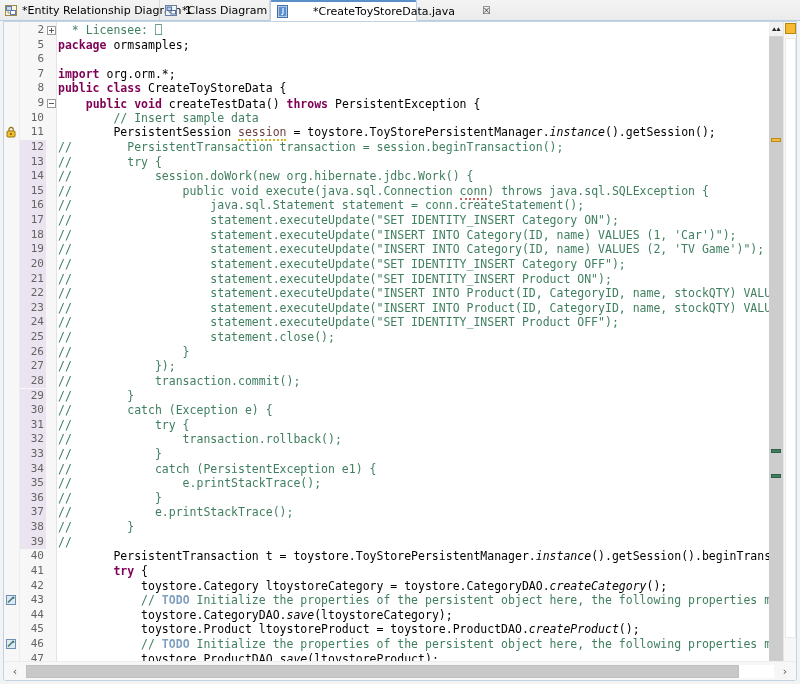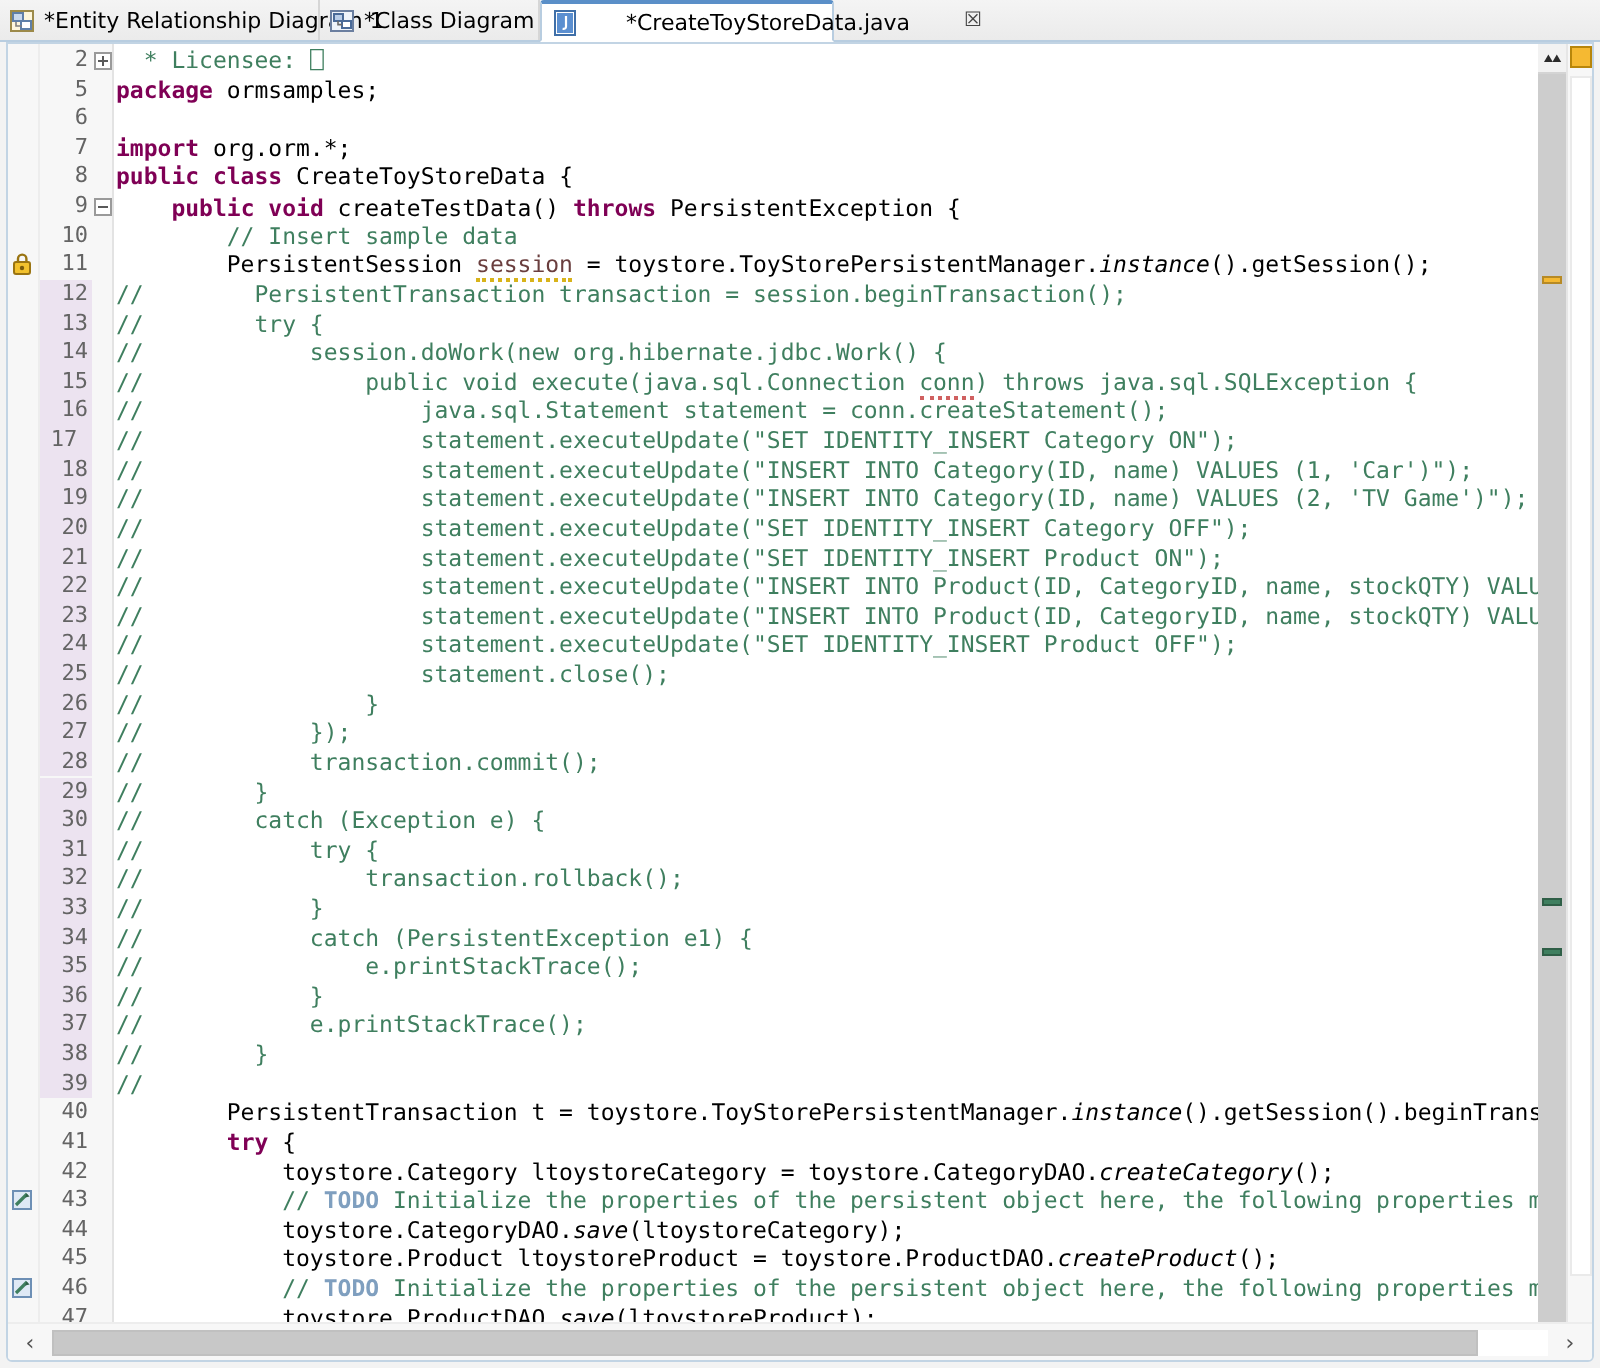--- a/index.html
+++ b/index.html
@@ -309,21 +309,21 @@
         <div class="num" style="top: 44.86px;">7</div>
         <div class="num" style="top: 59.48px;">8</div>
         <div class="num" style="top: 74.1px;">9</div>
         <div class="num" style="top: 88.72px;">10</div>
         <div class="num" style="top: 103.34px;">11</div>
         <div class="num commented" style="top: 117.96px;">12</div>
         <div class="num commented" style="top: 132.58px;">13</div>
         <div class="num commented" style="top: 147.2px;">14</div>
         <div class="num commented" style="top: 161.82px;">15</div>
         <div class="num commented" style="top: 176.44px;">16</div>
-        <div class="num commented" style="top: 191.06px; text-align: center;">17</div>
+        <div class="num commented" style="top: 191.06px;">17</div>
         <div class="num commented" style="top: 205.68px;">18</div>
         <div class="num commented" style="top: 220.3px;">19</div>
         <div class="num commented" style="top: 234.92px;">20</div>
         <div class="num commented" style="top: 249.54px;">21</div>
         <div class="num commented" style="top: 264.16px;">22</div>
         <div class="num commented" style="top: 278.78px; text-align: right;">23</div>
         <div class="num commented" style="top: 293.4px;">24</div>
         <div class="num commented" style="top: 308.02px;">25</div>
         <div class="num commented" style="top: 322.64px;">26</div>
         <div class="num commented" style="top: 337.26px;">27</div>

